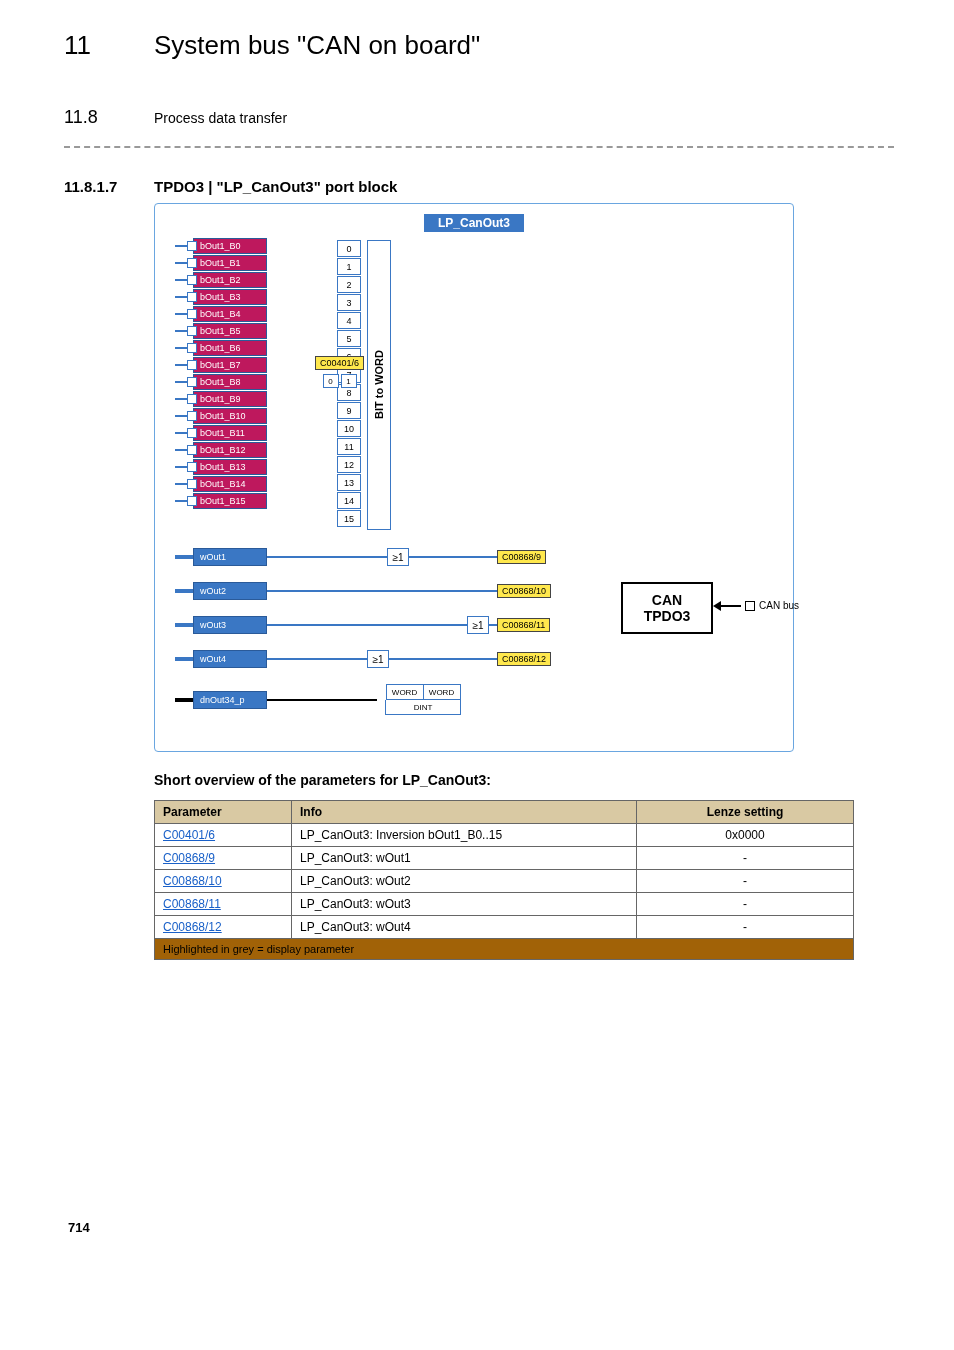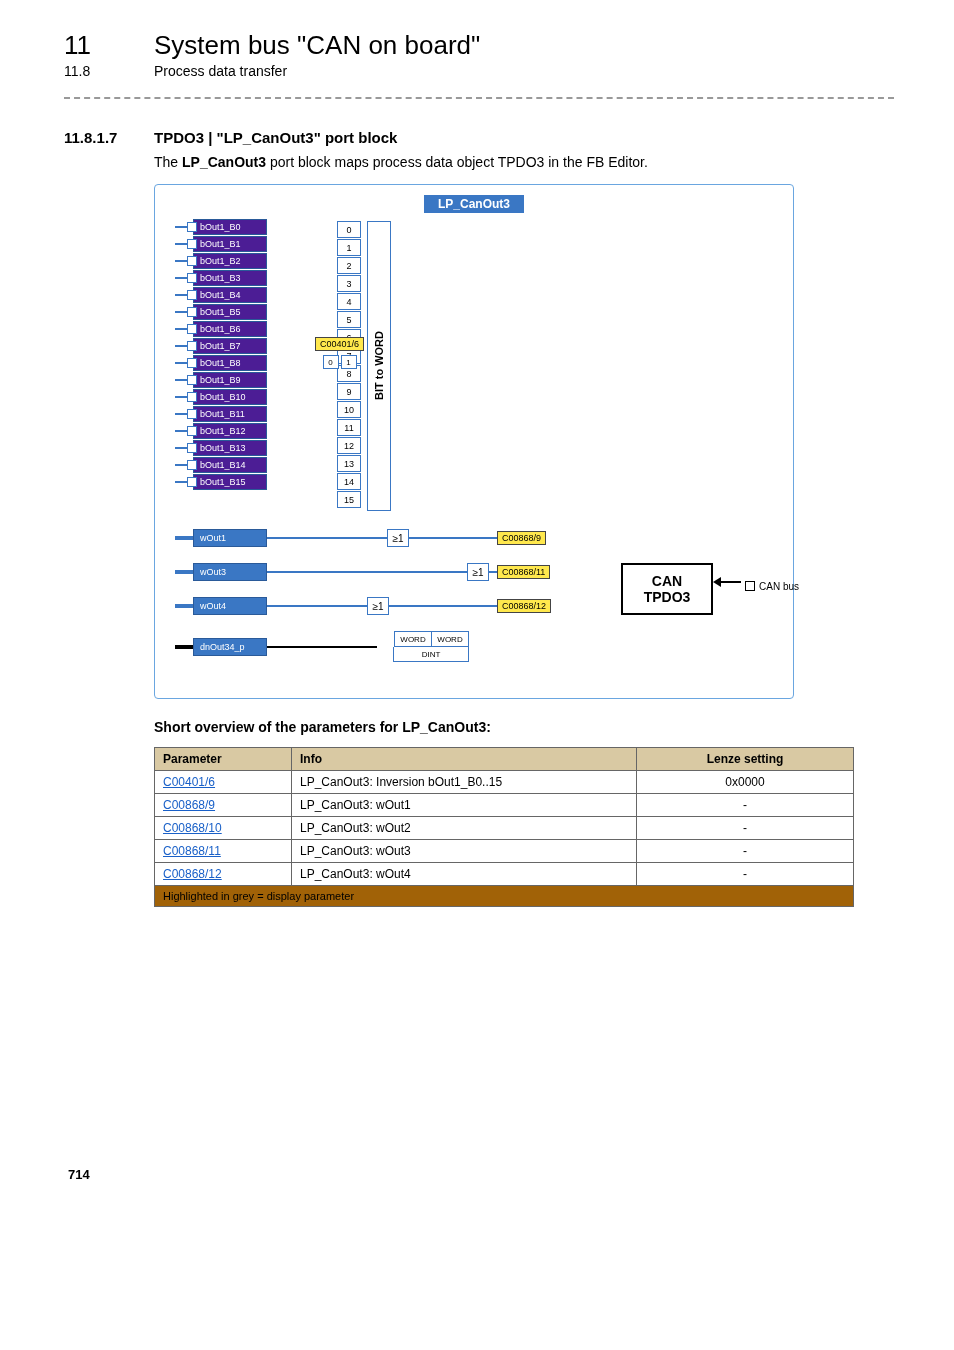--- a/index.html
+++ b/index.html
@@ -27,22 +27,23 @@
   .chaptitle {
     font-size: 26px;
     font-weight: 400;
   }
   .subhead-line {
     display: flex;
     align-items: baseline;
     margin-bottom: 18px;
   }
   .subnum {
-    font-size: 14px;
+    font-size: 18px;
     width: 90px;
+    margin-top: 44px;
   }
   .subtitle {
     font-size: 14px;
   }
   .dashed-rule {
     border: none;
     border-top: 2px dashed #999;
     margin: 10px 0 30px 0;
   }
   .section-row {
@@ -107,21 +108,21 @@
     height: 2px;
     background: #3a77c4;
     position: relative;
   }
   .port-stub::after{
     content:"";
     position:absolute; right:-4px; top:-4px;
     width:8px; height:8px; border:1px solid #3a77c4; background:#fff;
   }
   .port-label {
-    background: #4c1d95;
+    background: #be185d;
     color: #fff;
     font-size: 9px;
     padding: 2px 6px;
     min-width: 60px;
     border:1px solid #2a5a99;
   }
   
   .bit-indices {
     display: flex;
     flex-direction: column;
@@ -208,32 +209,32 @@
   
   .canbox {
     position:absolute; right:80px; top:378px;
     width:80px; border:2px solid #000; text-align:center;
     background:#fff; padding:8px 4px;
   }
   .canbox .l1{font-size:14px;font-weight:700;}
   .canbox .l2{font-size:14px;font-weight:700;}
   .canbus-wrap{
     position:absolute; right:-6px; top:396px;
-    display:flex; align-items:flex-start; gap:4px;
+    display:flex; align-items:center; gap:4px;
   }
   .canbus-line{width:22px;height:2px;background:#000;position:relative;}
   .canbus-line::before{
     content:""; position:absolute; left:-6px; top:-4px;
     border-top:5px solid transparent;border-bottom:5px solid transparent;border-right:8px solid #000;
   }
   .canbus-sq{width:8px;height:8px;border:1px solid #000;background:#fff;}
   .canbus-lbl{font-size:10px;}
 
   .dint-wrap{
-    display:flex; flex-direction:column; align-items:flex-end; margin-left:16px;
+    display:flex; flex-direction:column; align-items:center; margin-left:8px;
   }
   .dint-top{display:flex;}
   .wordbox{width:36px;height:14px;border:1px solid #3a77c4;font-size:8px;display:flex;align-items:center;justify-content:center;background:#fff;}
   .dintbox{width:74px;height:14px;border:1px solid #3a77c4;border-top:none;font-size:8px;display:flex;align-items:center;justify-content:center;background:#fff;}
 
   
   .tblcaption {
     margin-left: 90px;
     font-size: 14px;
     font-weight: 700;
@@ -284,23 +285,20 @@
     <div class="subtitle">Process data transfer</div>
   </div>
 
   <hr class="dashed-rule">
 
   <div class="section-row">
     <div class="secnum">11.8.1.7</div>
     <div class="sectitle">TPDO3 | "LP_CanOut3" port block</div>
   </div>
 
-  <div class="bodytext">
-    <span>The </span><b>LP_CanOut3</b><span> port block maps process data object TPDO3 in the FB Editor.</span>
-  </div>
 
   <div class="diagram-frame">
     <div class="diag-title">LP_CanOut3</div>
 
     <div class="diag-body">
       <div class="bit-ports">
           <div class="bit-port">
             <div class="port-stub"></div>
             <div class="port-label">bOut1_B0</div>
           </div>
@@ -397,20 +395,26 @@
     </div>
 
     <div class="word-rows">
         <div class="wrow">
           <div class="wstub"></div>
           <div class="wlabel">wOut1</div>
           <div class="wline" style="width:120px"></div>
           <div class="ge1">≥1</div>
           <div class="wline" style="width:88px"></div>
           <div class="ytag">C00868/9</div>
+        </div>
+        <div class="wrow">
+          <div class="wstub"></div>
+          <div class="wlabel">wOut2</div>
+          <div class="wline" style="width:230px"></div>
+          <div class="ytag">C00868/10</div>
         </div>
         <div class="wrow">
           <div class="wstub"></div>
           <div class="wlabel">wOut3</div>
           <div class="wline" style="width:200px"></div>
           <div class="ge1">≥1</div>
           <div class="wline" style="width:8px"></div>
           <div class="ytag">C00868/11</div>
         </div>
         <div class="wrow">

